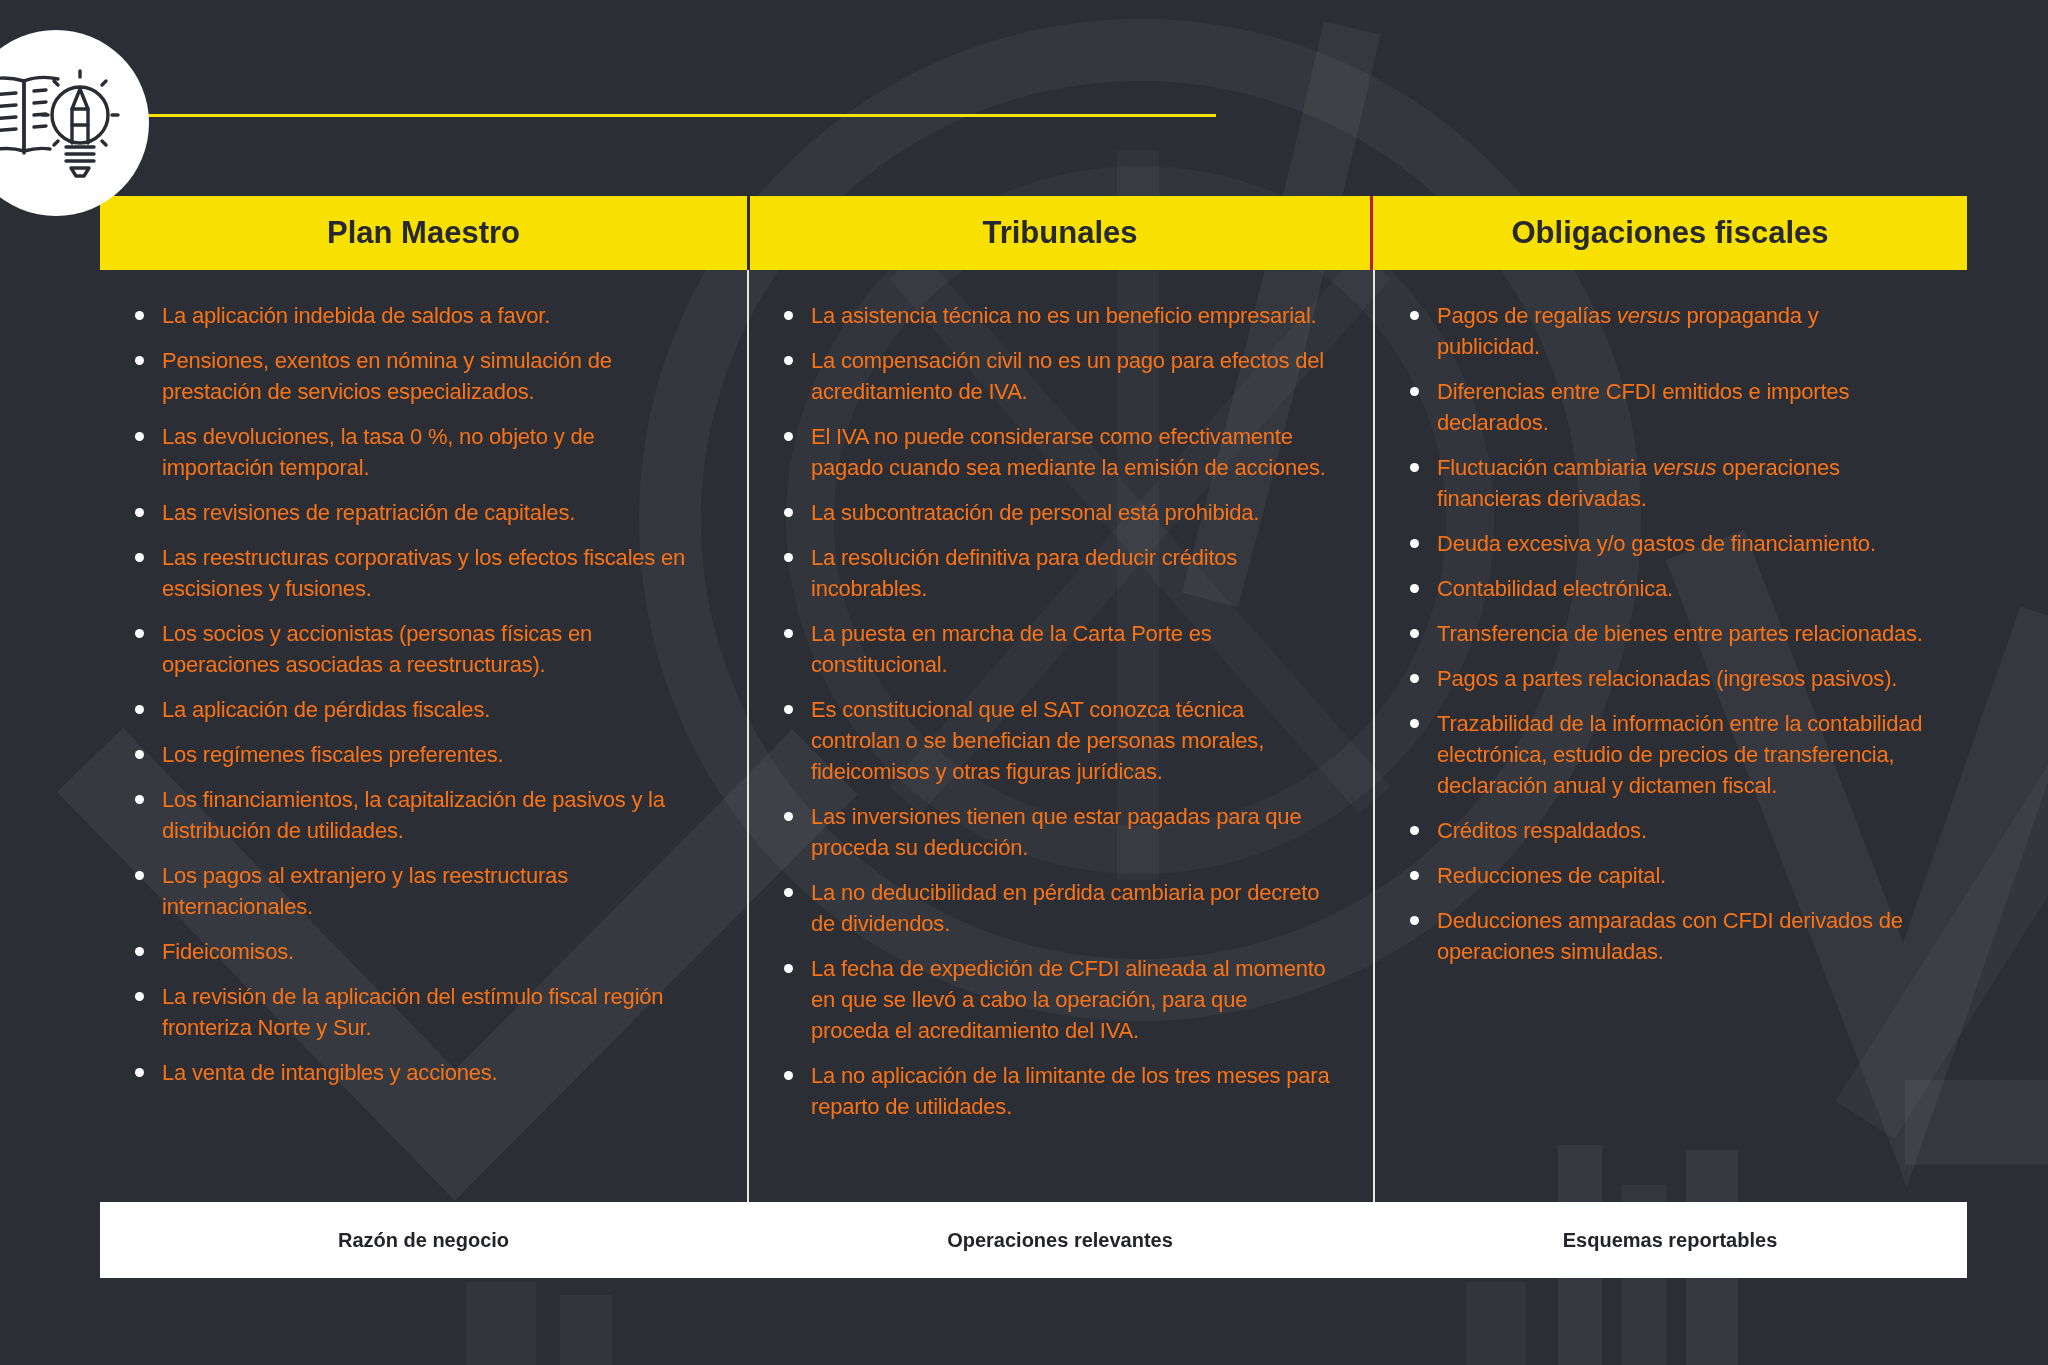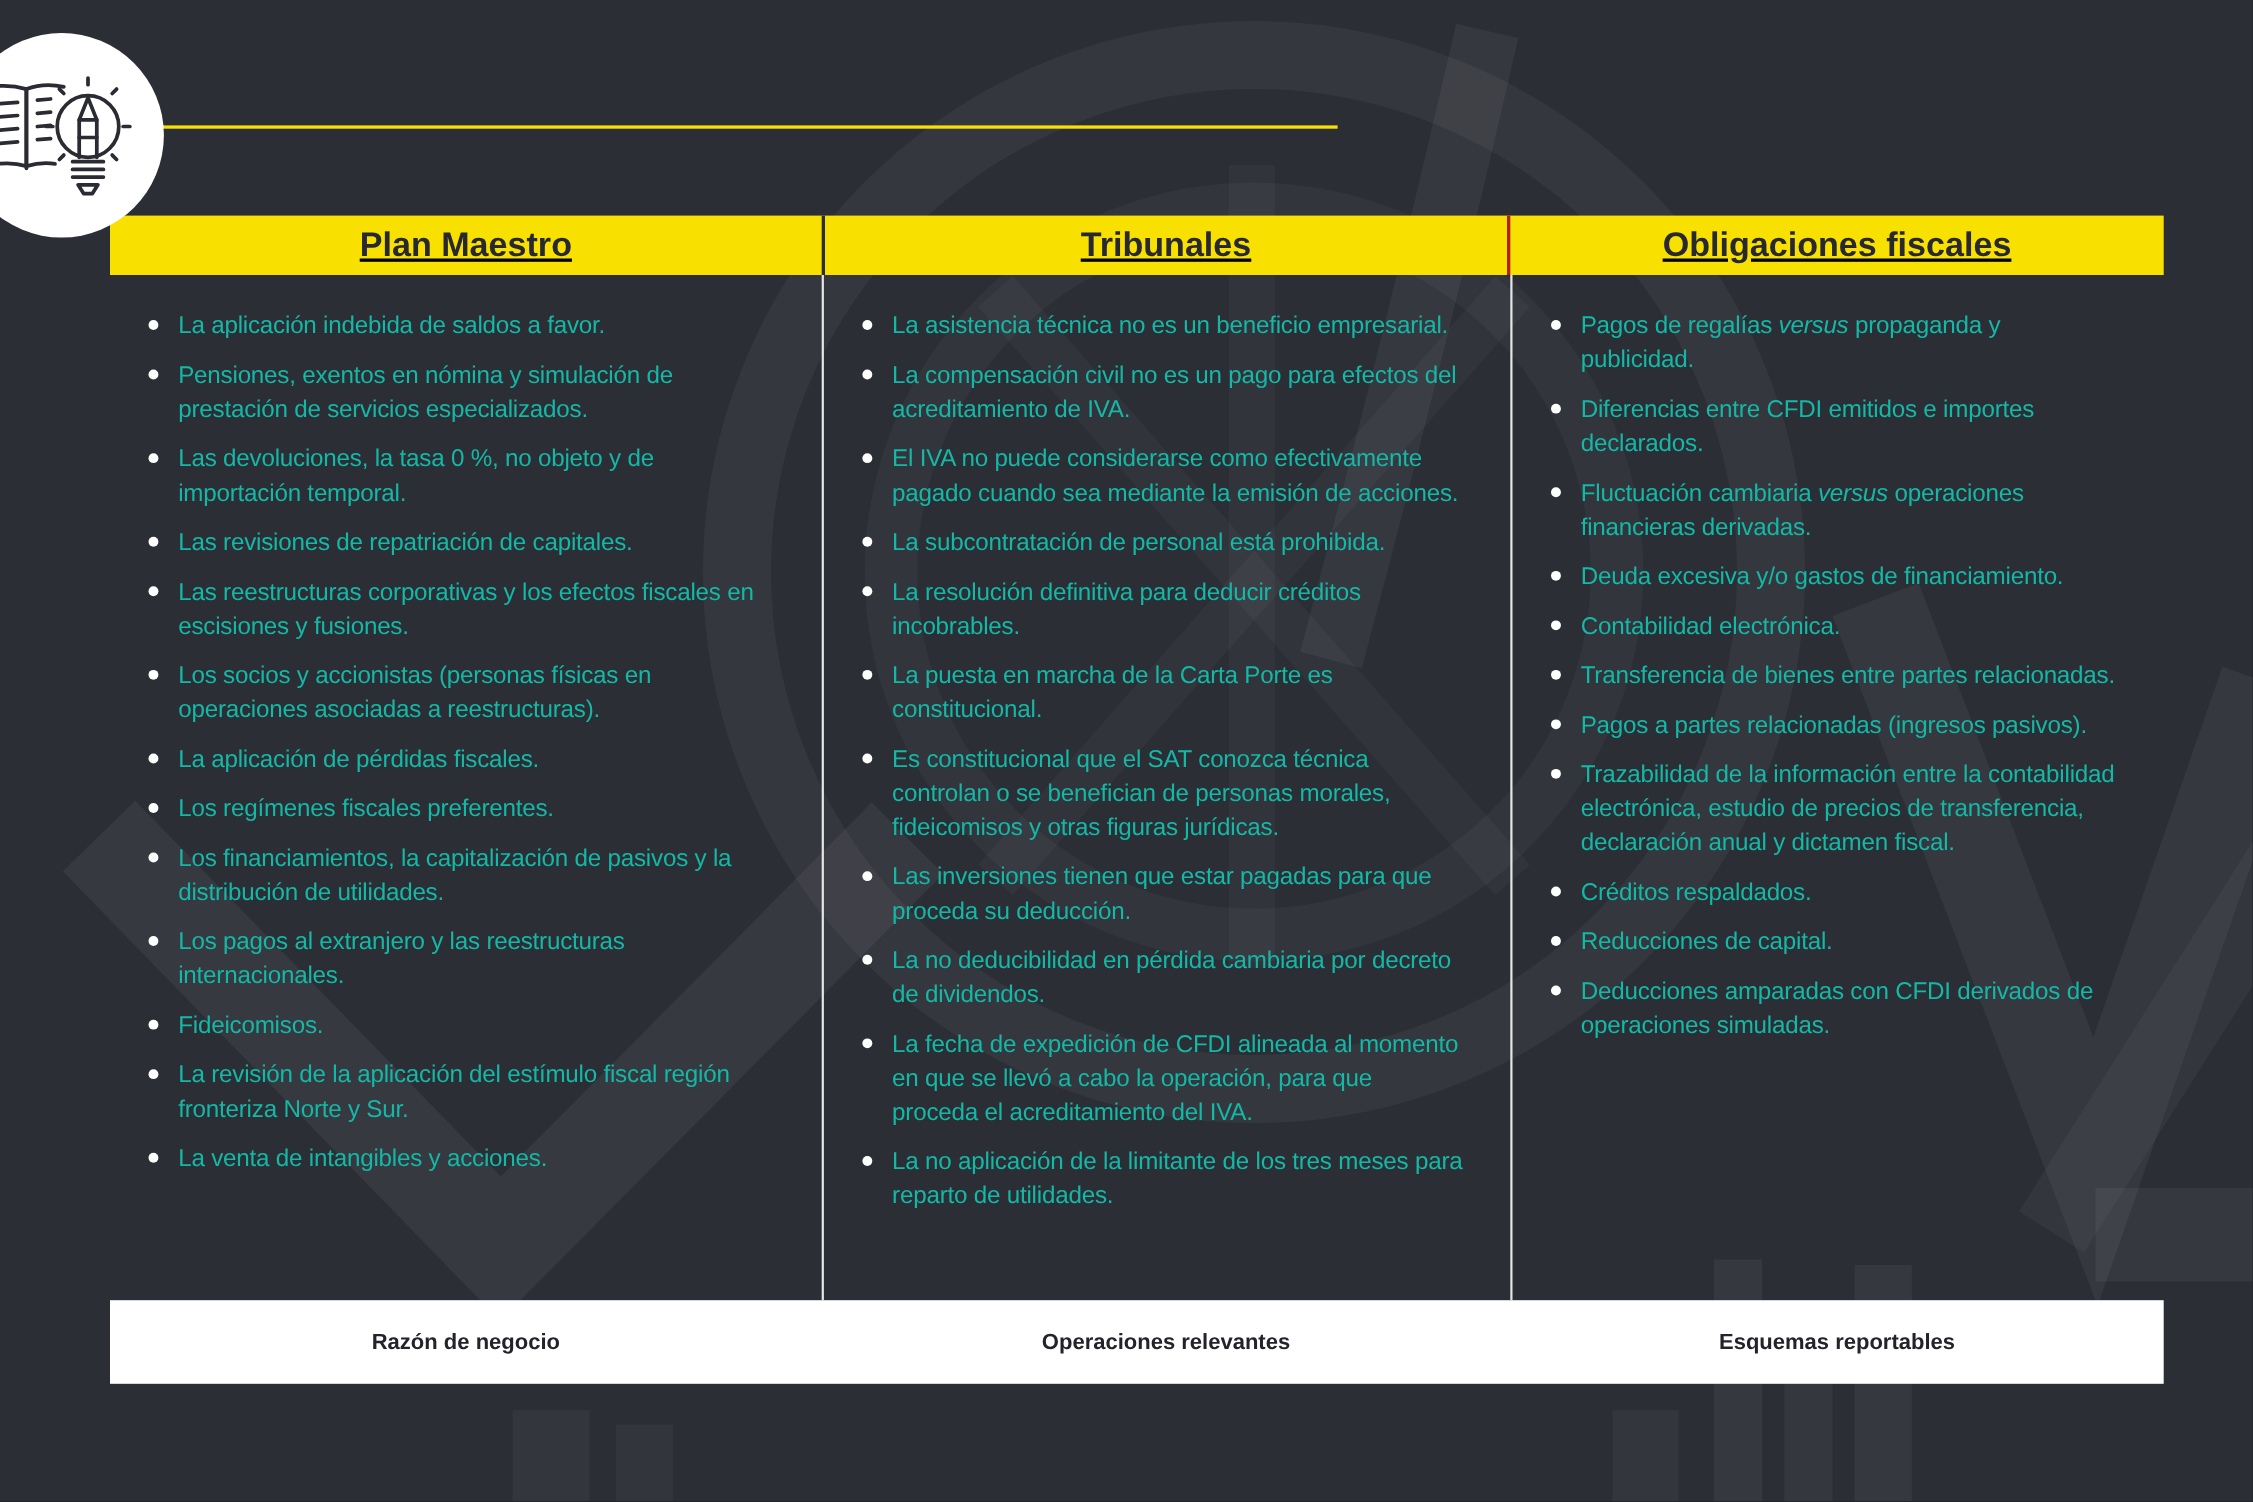--- a/index.html
+++ b/index.html
@@ -15,34 +15,34 @@
     position:absolute; left:100px; top:114px; width:1116px; height:3px;
     background:#f8e000; z-index:1;
   }
 
   
   .corner-badge { position:absolute; left:-38px; top:29px; z-index:3; }
 
   
   .table { position:absolute; left:100px; top:196px; width:1867px; z-index:2; }
   .w1 { width:647px; } .w2 { width:626px; } .w3 { width:594px; }
-  .header-row { display:flex; height:54px; background:#f8e000;text-decoration:underline; }
+  .header-row { display:flex; height:74px; background:#f8e000; }
   .header-cell {
     box-sizing:border-box; display:flex; align-items:center; justify-content:center;
     font-weight:bold; font-size:31px; color:#272830; letter-spacing:0;
   }
   .header-cell.mid { border-left:3px solid #2c2e36; border-right:3px solid #b91c1c; }
 
   .body-row { display:flex; height:932px; }
   .body-col { box-sizing:border-box; padding:30px 42px 0 28px; }
   .body-col + .body-col { border-left:2px solid #e5e5e5; }
   .body-col ul { list-style:none; margin:0; padding:0; }
   .body-col li {
     position:relative; padding-left:34px; margin-bottom:14px;
-    font-size:22px; line-height:31px; color:#14b8a6; letter-spacing:-0.2px;
+    font-size:22px; line-height:31px; color:#f97316; letter-spacing:-0.2px;
   }
   .body-col li::before {
     content:""; position:absolute; left:7px; top:11px;
     width:9px; height:9px; border-radius:50%; background:#ffffff;
   }
 
   .footer-row { display:flex; height:76px; background:#ffffff; }
   .footer-cell {
     box-sizing:border-box; display:flex; align-items:center; justify-content:center;
     font-weight:bold; font-size:20px; color:#23242b;

